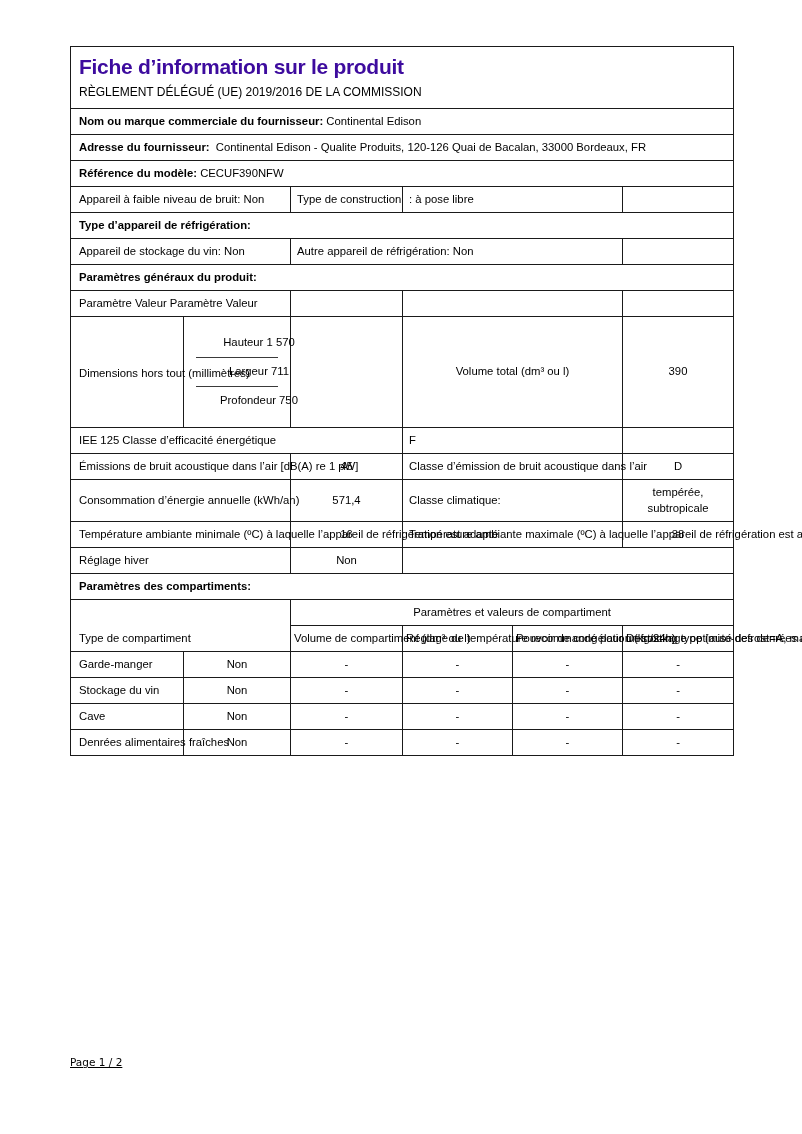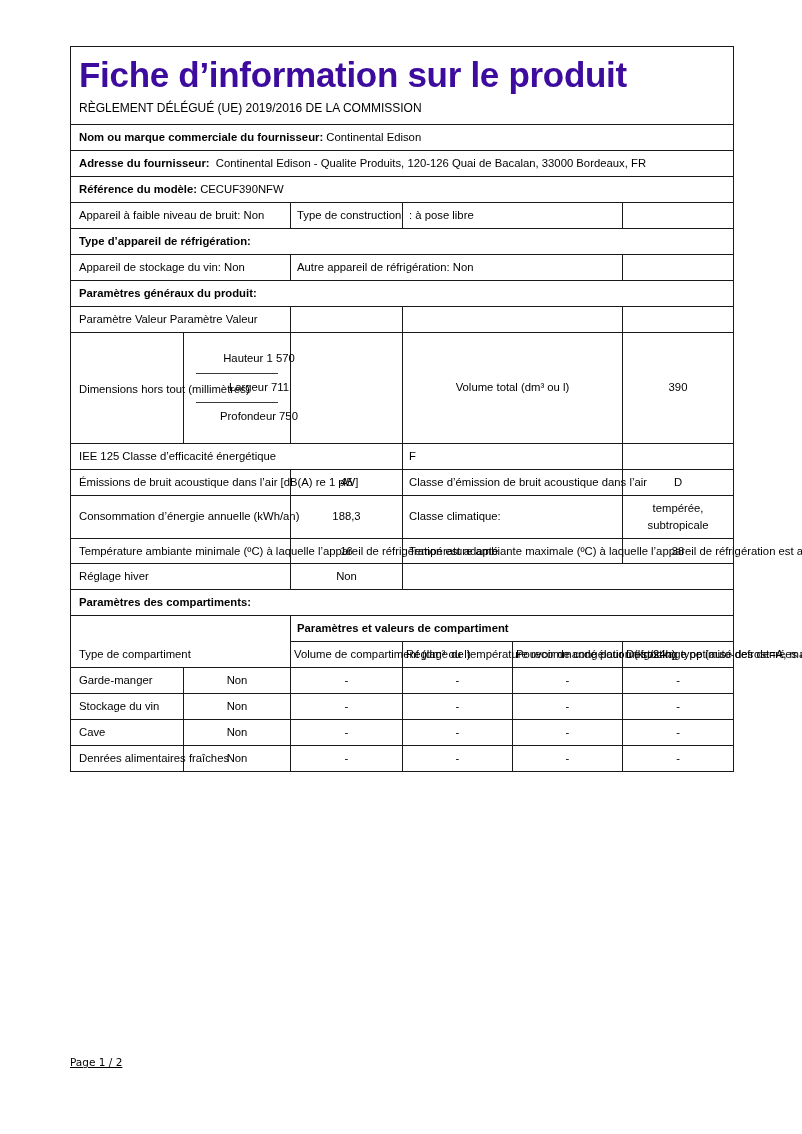--- a/index.html
+++ b/index.html
@@ -40,21 +40,21 @@
     vertical-align: middle;
     overflow: visible;
     white-space: nowrap;
   }
   .title-cell {
     border-bottom: none !important;
     padding: 8px 8px 2px 8px !important;
   }
   .main-title {
     color: #3d0b9e;
-    font-size: 35px;
+    font-size: 21px;
     font-weight: bold;
     letter-spacing: -0.3px;
     line-height: 1.15;
     white-space: nowrap;
   }
   .regulation {
     border-top: none !important;
     padding: 2px 8px 7px 8px !important;
     font-size: 12px;
   }
@@ -90,21 +90,21 @@
     display: block;
     width: 118px;
     text-align: center;
     margin-left: 2px;
   }
 
   .overflow-label {
     display: inline-block;
     white-space: nowrap;
   }
-  .spanhdr { text-align: left; font-weight: bold; }
+  .spanhdr { text-align: center; }
   .tall-hdr {
     white-space: normal;
     text-align: center;
     vertical-align: middle;
     line-height: 1.52;
     padding: 4px 3px !important;
   }
   .footer {
     position: absolute;
     left: 70px;
@@ -219,21 +219,21 @@
 
       <tr>
         <td colspan="2" class="wrap row-label"><span>Émissions de bruit acoustique dans l’air [dB(A) re 1 pW]</span></td>
         <td class="center"><span>45</span></td>
         <td colspan="2" class="wrap"><span>Classe d’émission de bruit acoustique dans l’air</span></td>
         <td class="center"><span>D</span></td>
       </tr>
 
       <tr>
         <td colspan="2" class="wrap row-label"><span>Consommation d’énergie annuelle (kWh/an)</span></td>
-        <td class="center"><span>188,3</span></td>
+        <td class="center"><span>571,4</span></td>
         <td colspan="2" class="wrap"><span>Classe climatique:</span></td>
         <td class="center wrap"><span>tempérée,</span><br><span>subtropicale</span></td>
       </tr>
 
       <tr>
         <td colspan="2" class="wrap row-label"><span>Température ambiante minimale (ºC) à laquelle l’appareil de réfrigération est adapté</span></td>
         <td class="center"><span>16</span></td>
         <td colspan="2" class="wrap"><span>Température ambiante maximale (ºC) à laquelle l’appareil de réfrigération est adapté</span></td>
         <td class="center"><span>38</span></td>
       </tr>

